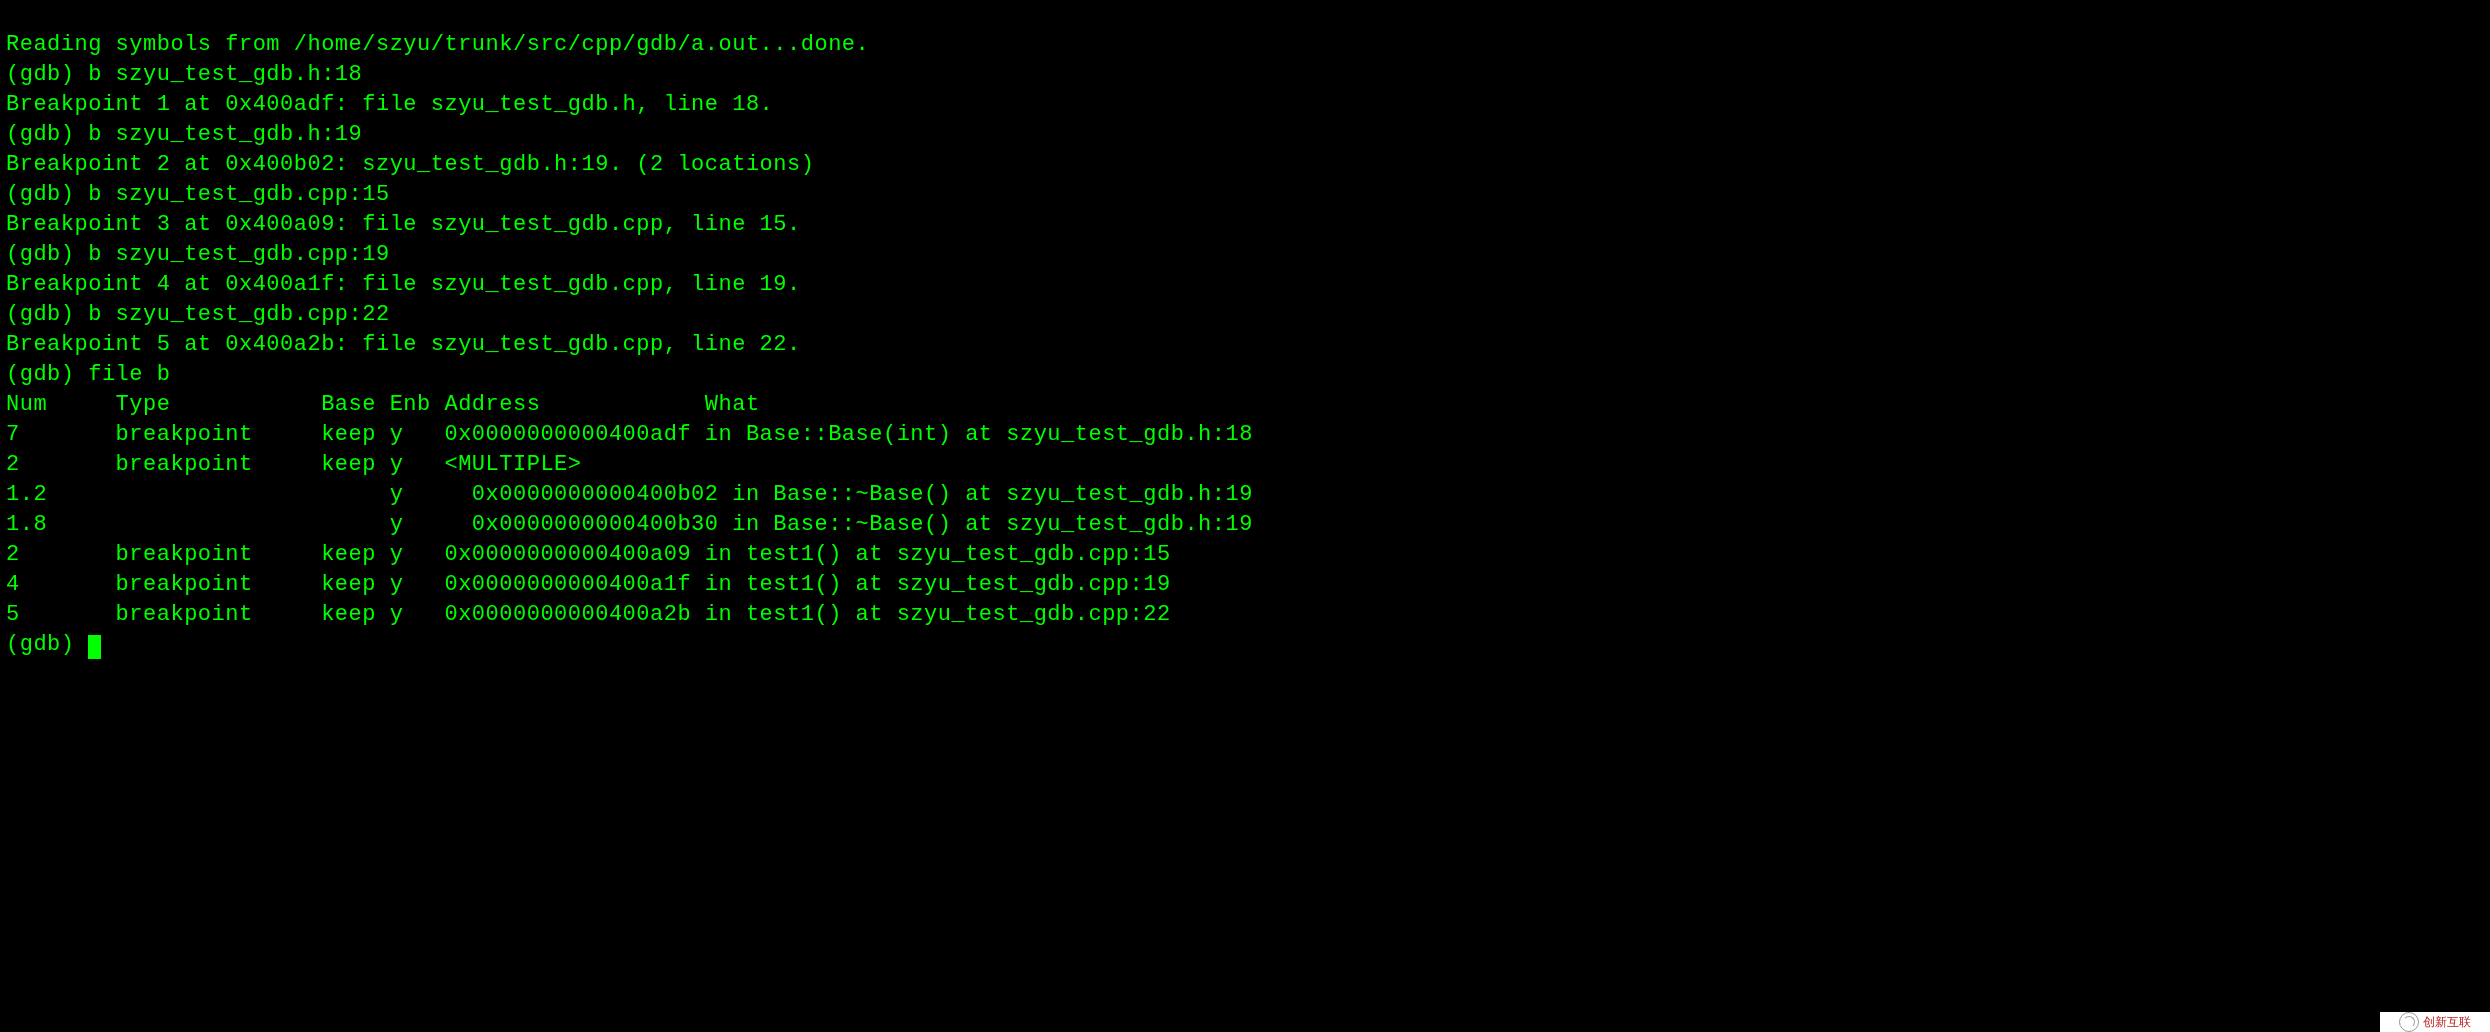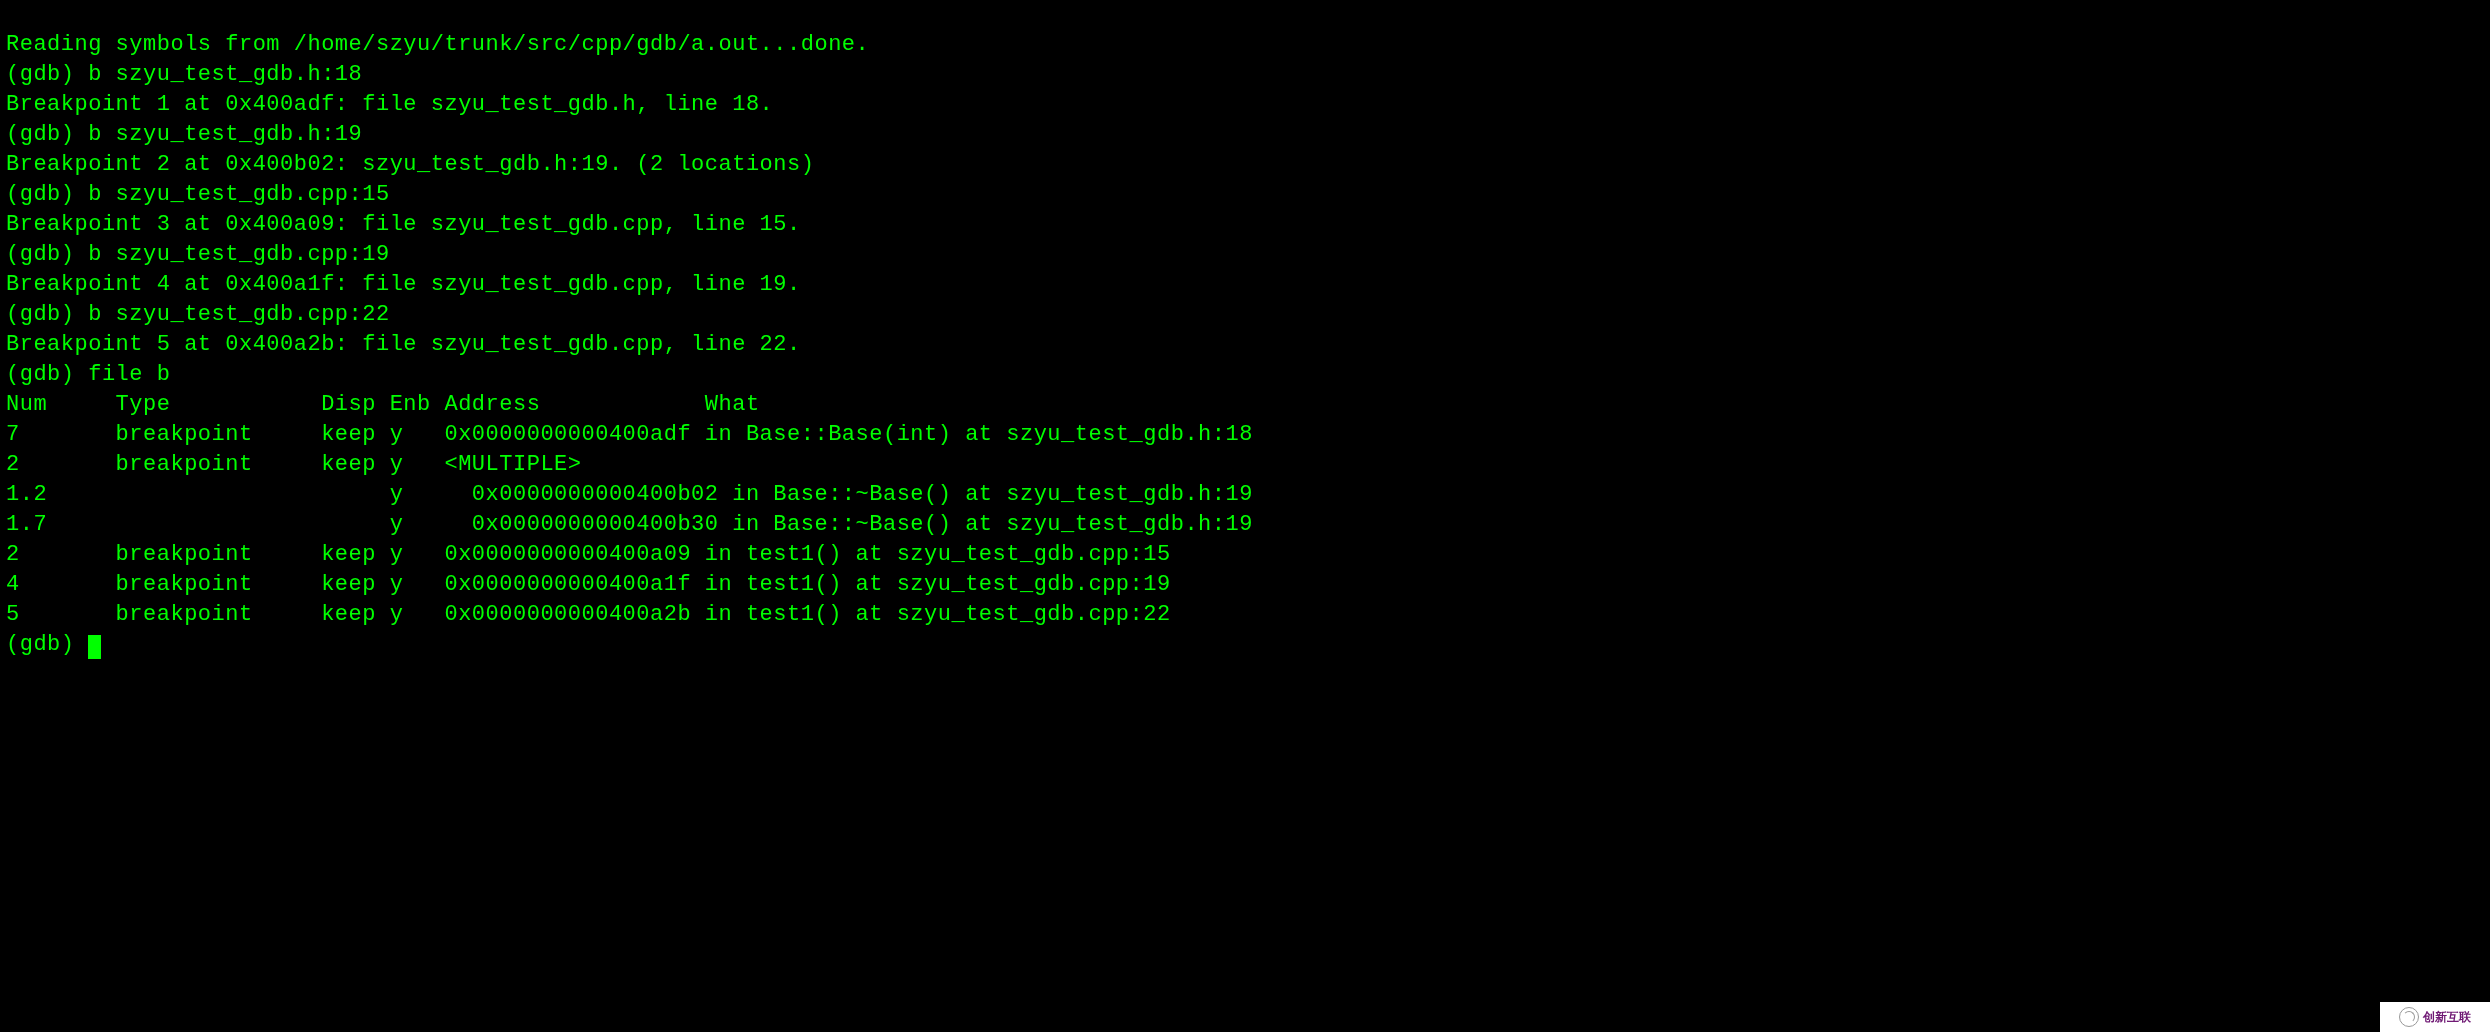--- a/index.html
+++ b/index.html
@@ -26,31 +26,30 @@
     height: 24px;
     background: #00ff00;
     vertical-align: text-bottom;
     transform: translateY(2px);
   }
   .watermark {
     position: absolute;
     right: 0;
     bottom: 0;
     width: 110px;
-    height: 30px;
+    height: 20px;
     background: #ffffff;
-    color: #701a75;
+    color: #b91c1c;
     font-family: Arial, sans-serif;
     font-size: 12px;
     line-height: 30px;
     display: flex;
     align-items: center;
     justify-content: center;
     letter-spacing: 0;
-    font-weight: bold;
   }
   .watermark-logo {
     width: 18px;
     height: 18px;
     border: 1px solid #999;
     border-radius: 50%;
     margin-right: 4px;
     position: relative;
   }
   .watermark-logo::before {
@@ -75,25 +74,25 @@
 <span>Breakpoint 1 at 0x400adf: file szyu_test_gdb.h, line 18.</span>
 <span>(gdb) b szyu_test_gdb.h:19</span>
 <span>Breakpoint 2 at 0x400b02: szyu_test_gdb.h:19. (2 locations)</span>
 <span>(gdb) b szyu_test_gdb.cpp:15</span>
 <span>Breakpoint 3 at 0x400a09: file szyu_test_gdb.cpp, line 15.</span>
 <span>(gdb) b szyu_test_gdb.cpp:19</span>
 <span>Breakpoint 4 at 0x400a1f: file szyu_test_gdb.cpp, line 19.</span>
 <span>(gdb) b szyu_test_gdb.cpp:22</span>
 <span>Breakpoint 5 at 0x400a2b: file szyu_test_gdb.cpp, line 22.</span>
 <span>(gdb) file b</span>
-<span>Num     Type           Disp Enb Address            What</span>
+<span>Num     Type           Base Enb Address            What</span>
 <span>7       breakpoint     keep y   0x0000000000400adf in Base::Base(int) at szyu_test_gdb.h:18</span>
 <span>2       breakpoint     keep y   &lt;MULTIPLE&gt;         </span>
 <span>1.2                         y     0x0000000000400b02 in Base::~Base() at szyu_test_gdb.h:19</span>
-<span>1.7                         y     0x0000000000400b30 in Base::~Base() at szyu_test_gdb.h:19</span>
+<span>1.8                         y     0x0000000000400b30 in Base::~Base() at szyu_test_gdb.h:19</span>
 <span>2       breakpoint     keep y   0x0000000000400a09 in test1() at szyu_test_gdb.cpp:15</span>
 <span>4       breakpoint     keep y   0x0000000000400a1f in test1() at szyu_test_gdb.cpp:19</span>
 <span>5       breakpoint     keep y   0x0000000000400a2b in test1() at szyu_test_gdb.cpp:22</span>
 <span>(gdb) </span><span class="cursor"></span>
 </div>
 
 <div class="watermark">
   <span class="watermark-logo"></span>
   <span>创新互联</span>
 </div>

